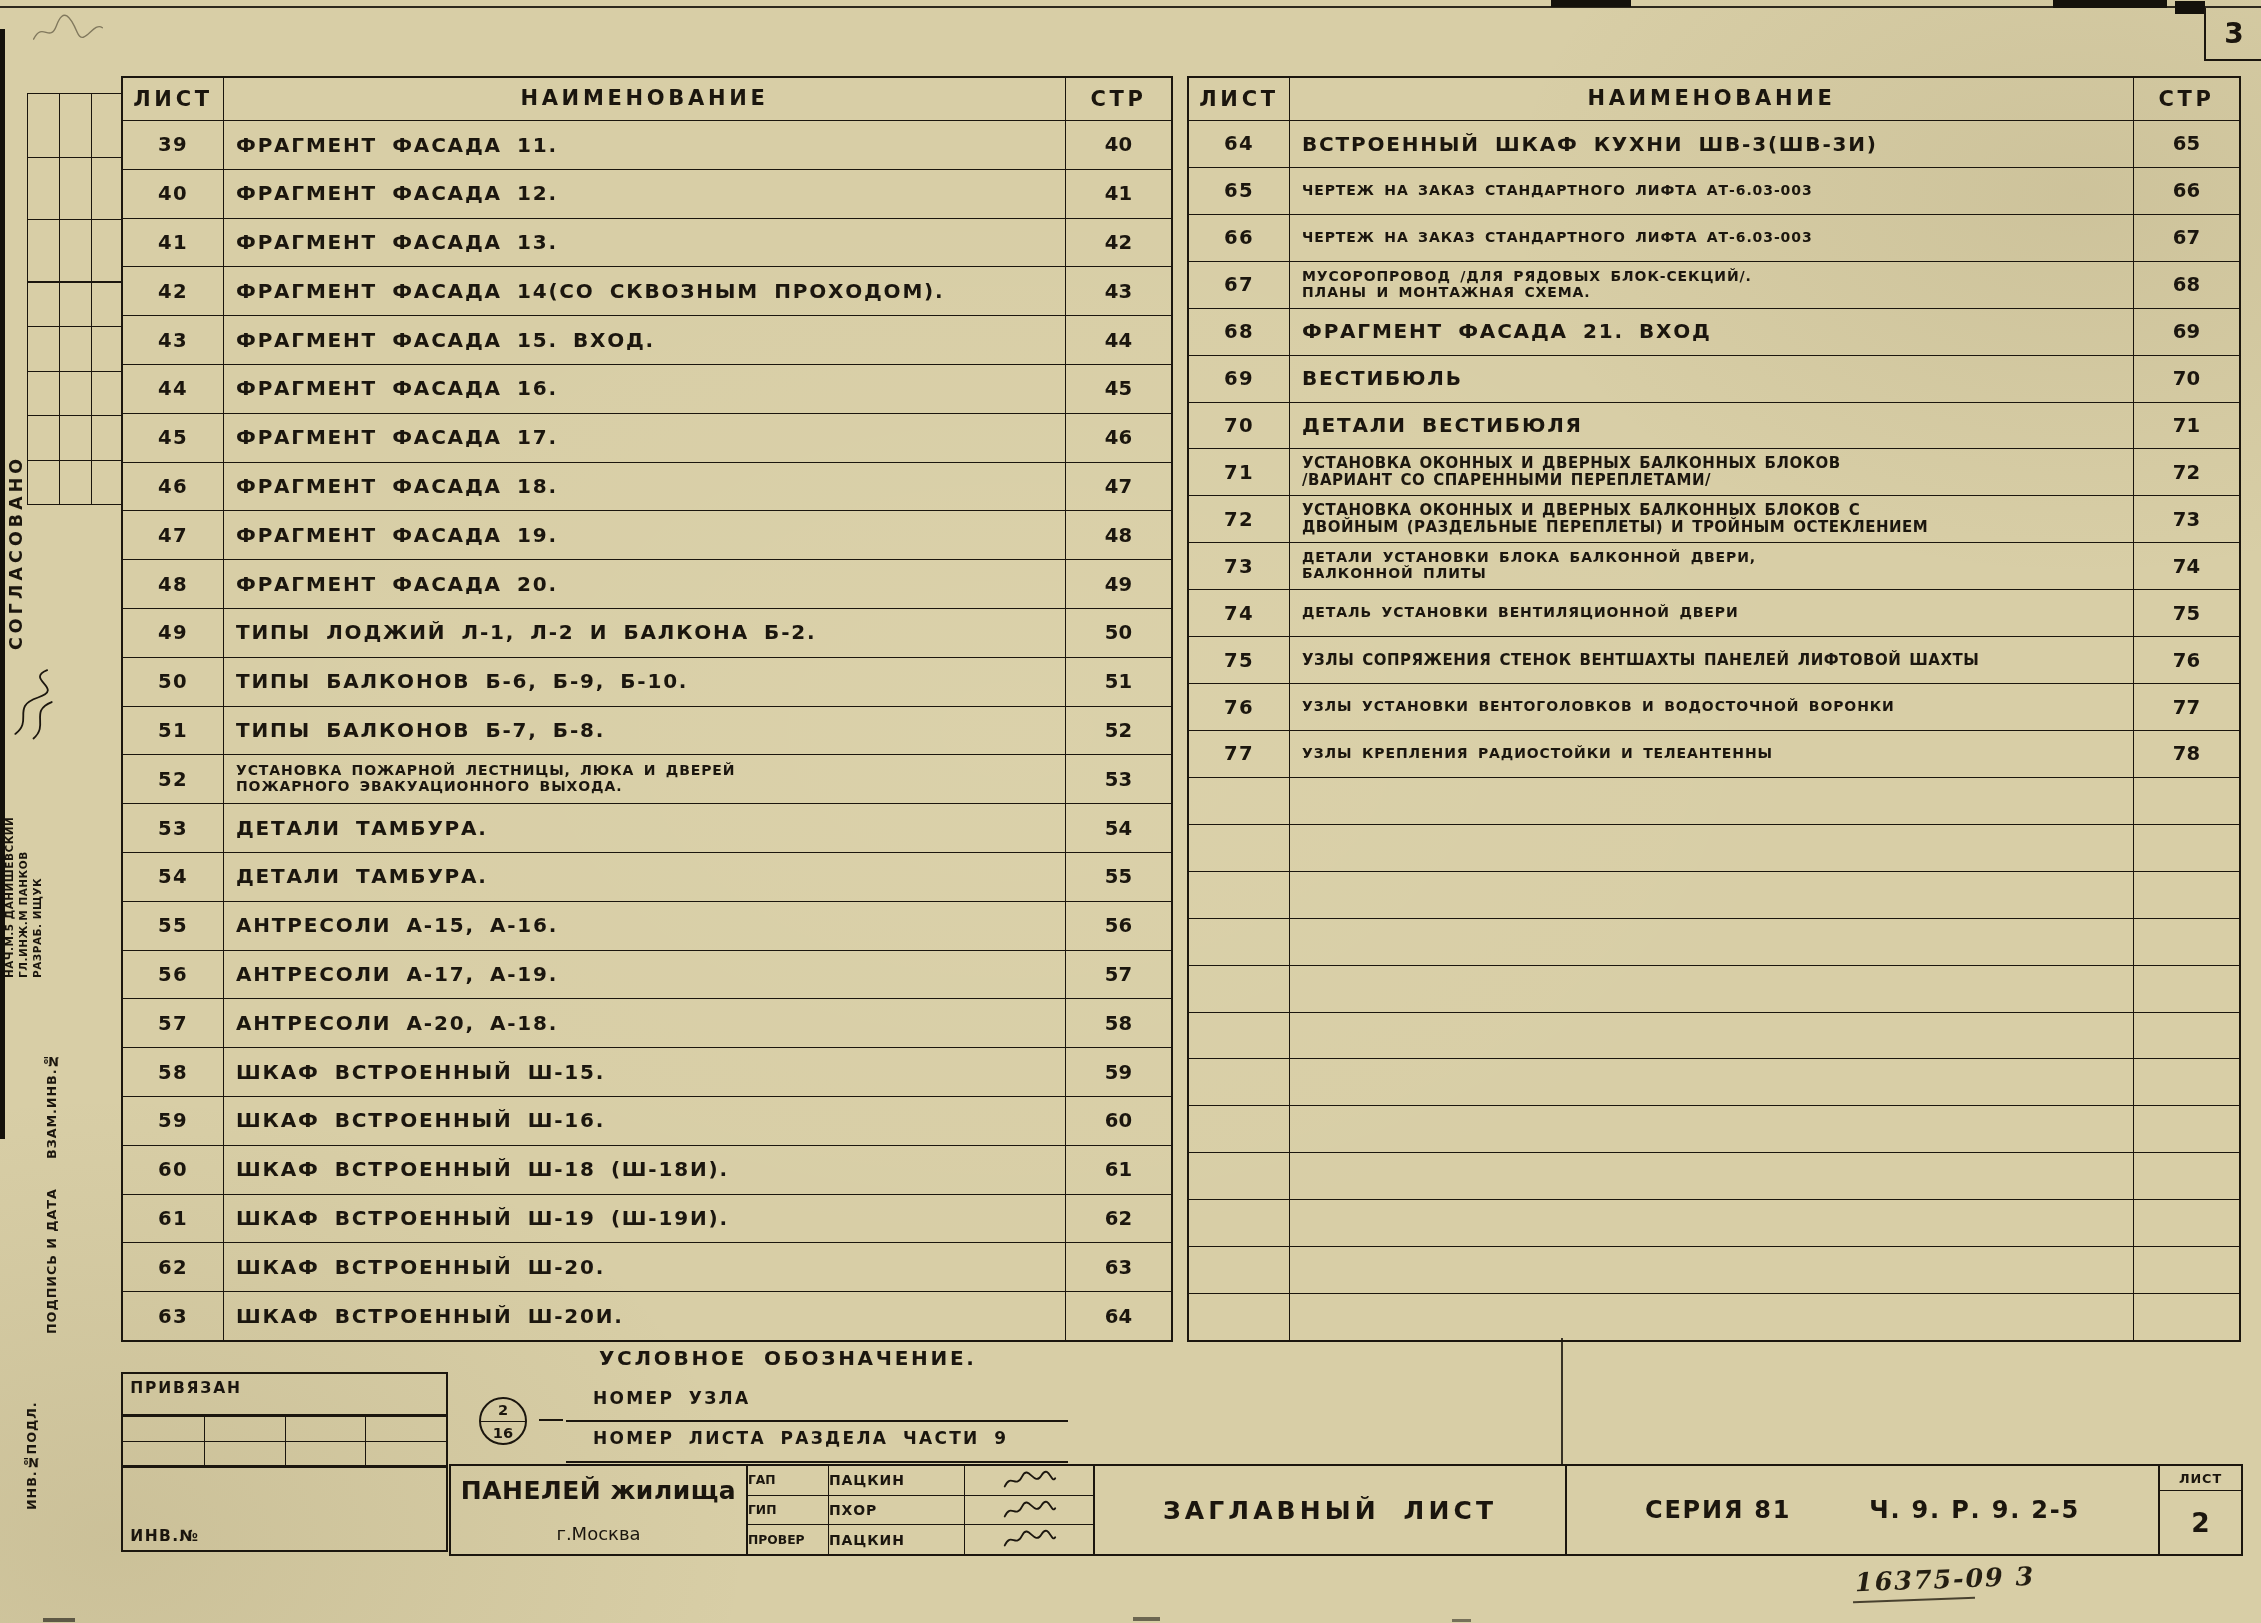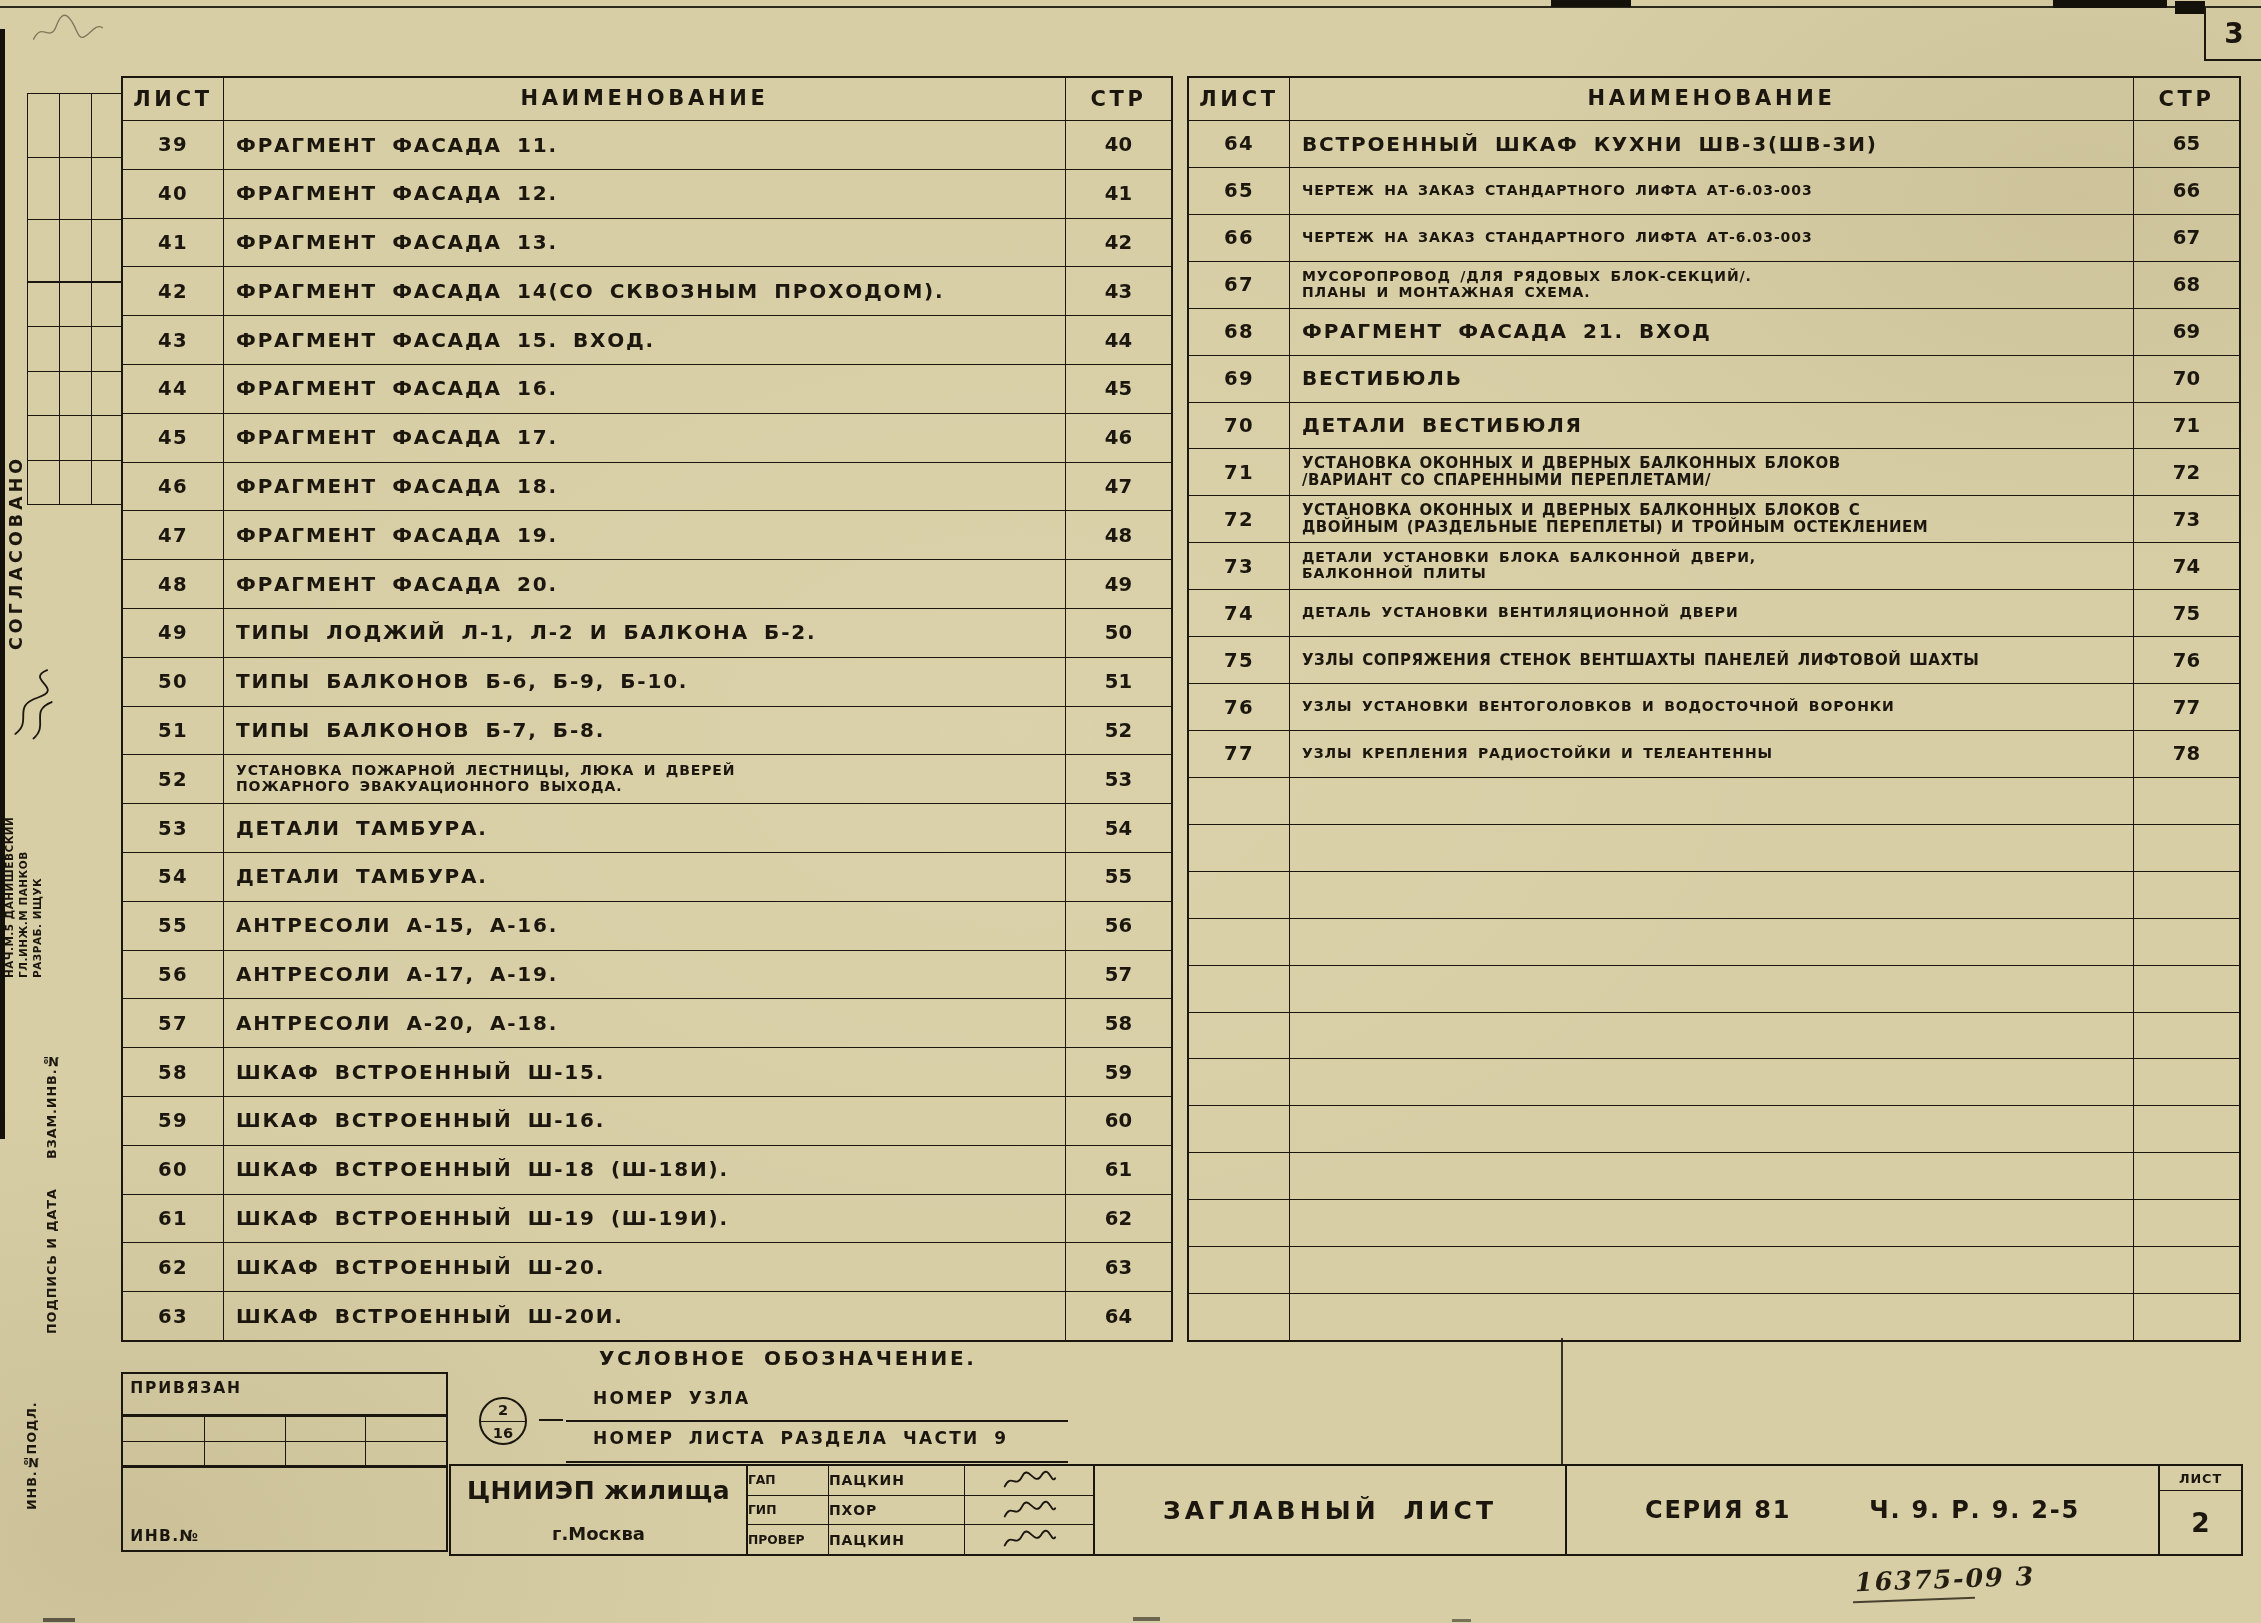--- a/index.html
+++ b/index.html
@@ -84,21 +84,21 @@
   .legend-dash{position:absolute;left:539px;top:1419px;width:24px;height:2.3px;background:var(--ink);}
   .legend-l1{position:absolute;left:593px;top:1388px;font-size:17px;font-weight:700;letter-spacing:2.3px;word-spacing:6.4px;}
   .legend-rule{position:absolute;height:1.8px;background:var(--ink);}
   .rule1{left:566px;top:1420px;width:502px;}
   .legend-l2{position:absolute;left:593px;top:1428px;font-size:17px;font-weight:700;letter-spacing:2.3px;word-spacing:6.4px;}
   .rule2{left:566px;top:1461px;width:502px;}
   
   .titleblock{position:absolute;left:449px;top:1464px;width:1790px;height:88px;border:2.7px solid var(--ink);display:flex;box-sizing:content-box;}
   .tb-org{flex:0 0 295px;border-right:2.3px solid var(--ink);display:flex;flex-direction:column;align-items:center;justify-content:center;gap:3.7px;}
   .tb-org-name{font-size:25px;font-weight:700;letter-spacing:0.5px;}
-  .tb-org-city{font-size:18px;font-weight:700;margin-top:15px;}
+  .tb-org-city{font-size:18px;font-weight:400;margin-top:15px;}
   .tb-roles{flex:0 0 345px;border-right:2.3px solid var(--ink);display:flex;flex-direction:column;}
   .rrow{flex:1;display:flex;border-top:1.4px solid var(--ink);min-height:0;}
   .rrow:first-child{border-top:none;}
   .rcell{display:flex;align-items:center;border-left:1.4px solid var(--ink);padding:0 0;min-width:0;overflow:hidden;}
   .rcell:first-child{border-left:none;}
   .rcell.role{flex:0 0 80px;font-size:12.3px;font-weight:700;}
   .rcell.rname{flex:0 0 135px;font-size:14px;font-weight:700;letter-spacing:0.9px;}
   .rcell.rsig{flex:1;justify-content:center;}
   .tb-title{flex:0 0 470px;border-right:2.3px solid var(--ink);display:flex;align-items:center;justify-content:center;font-size:25px;font-weight:700;letter-spacing:4.1px;word-spacing:11px;}
   .tb-series{flex:1;border-right:2.3px solid var(--ink);display:flex;align-items:center;justify-content:space-evenly;font-size:24px;font-weight:700;letter-spacing:1.8px;}
@@ -476,21 +476,21 @@
     <div>16</div>
   </div>
   <div class="legend-dash"></div>
   <div class="legend-l1">НОМЕР УЗЛА</div>
   <div class="legend-rule rule1"></div>
   <div class="legend-l2">НОМЕР ЛИСТА РАЗДЕЛА ЧАСТИ 9</div>
   <div class="legend-rule rule2"></div>
 
   <div class="titleblock">
     <div class="tb-org">
-      <div class="tb-org-name">ЦНИИЭП жилища</div>
+      <div class="tb-org-name">ПАНЕЛЕЙ жилища</div>
       <div class="tb-org-city">г.Москва</div>
     </div>
     <div class="tb-roles">
         <div class="rrow">
           <div class="rcell role">ГАП</div>
           <div class="rcell rname">ПАЦКИН</div>
           <div class="rcell rsig">
             <svg width="55" height="23" viewBox="0 0 120 50">
               <path d="M6 38 C 20 8, 30 44, 44 16 S 70 40, 86 14 S 108 34, 116 20" fill="none" stroke="#1c170f" stroke-width="4" stroke-linecap="round"></path>
             </svg>

